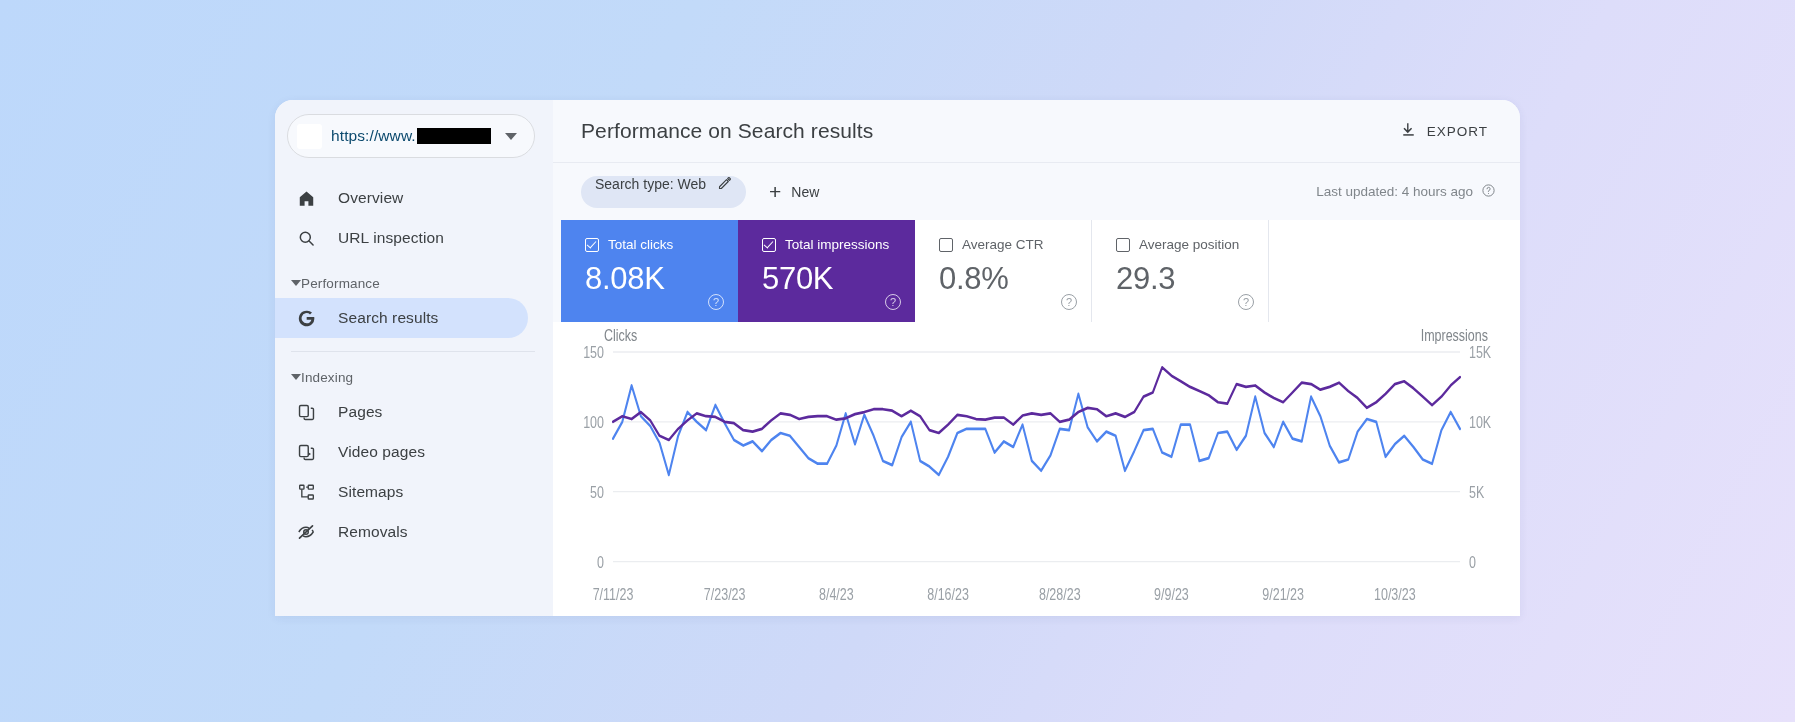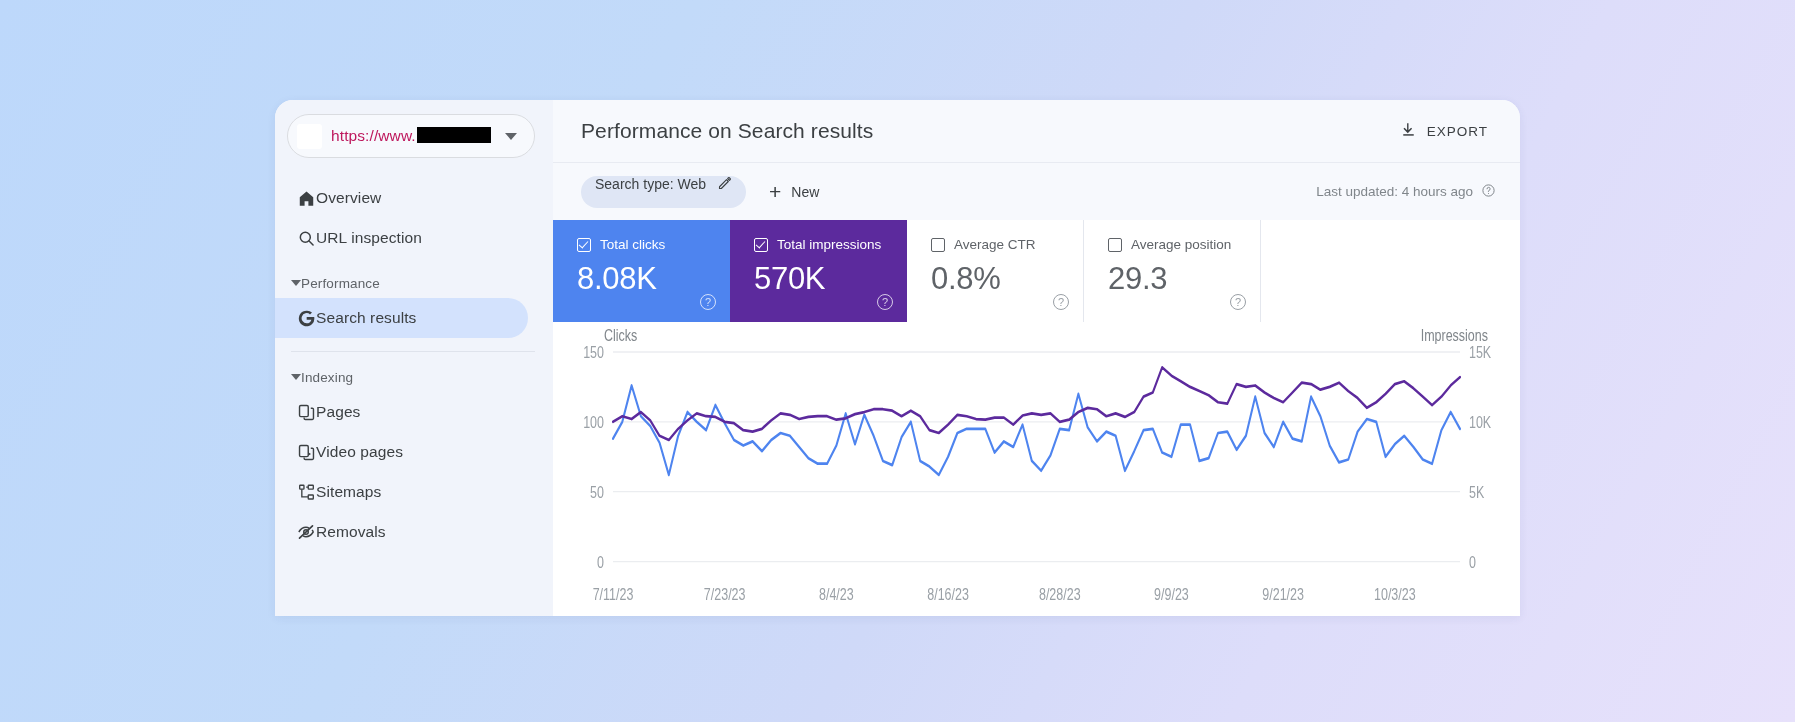--- a/index.html
+++ b/index.html
@@ -61,23 +61,24 @@
     cursor: pointer;
   }
   #property-favicon {
     width: 25px; height: 25px;
     background: #ffffff;
     border-radius: 3px;
     flex: 0 0 25px;
   }
   #property-url {
     font-size: 15.5px;
-    color: #be185d;
+    color: #0c4a6e;
     letter-spacing: .1px;
     display: flex;
+    align-items: center;
     white-space: nowrap;
   }
   #property-redaction {
     display: inline-block;
     width: 74px;
     height: 16px;
     background: #000;
     margin-left: 1px;
     vertical-align: middle;
   }
@@ -88,20 +89,21 @@
     border-right: 6px solid transparent;
     border-top: 7px solid #5f6368;
     margin-right: 9px;
   }
 
   .nav-list { margin-top: 20px; }
 
   .nav-item {
     display: flex;
     align-items: center;
+    gap: 22px;
     height: 40px;
     padding-left: 21px;
     margin-right: 25px;
     border-radius: 0 20px 20px 0;
     cursor: pointer;
     color: #3c4043;
     font-size: 15.5px;
     letter-spacing: .1px;
     white-space: nowrap;
   }
@@ -220,21 +222,21 @@
     white-space: nowrap;
     justify-content: flex-end;
   }
 
   
   #metrics-row {
     display: flex;
     background: #000000;
     height: 102px;
     flex: 0 0 102px;
-    margin-left: 0;
+    margin-left: 8px;
   }
   .metric-card {
     width: 177px;
     flex: 0 0 177px;
     position: relative;
     padding: 17px 0 0 24px;
     cursor: pointer;
     border-right: 1px solid #e4e7ee;
   }
   .metric-card:first-child { border-left: none; }

